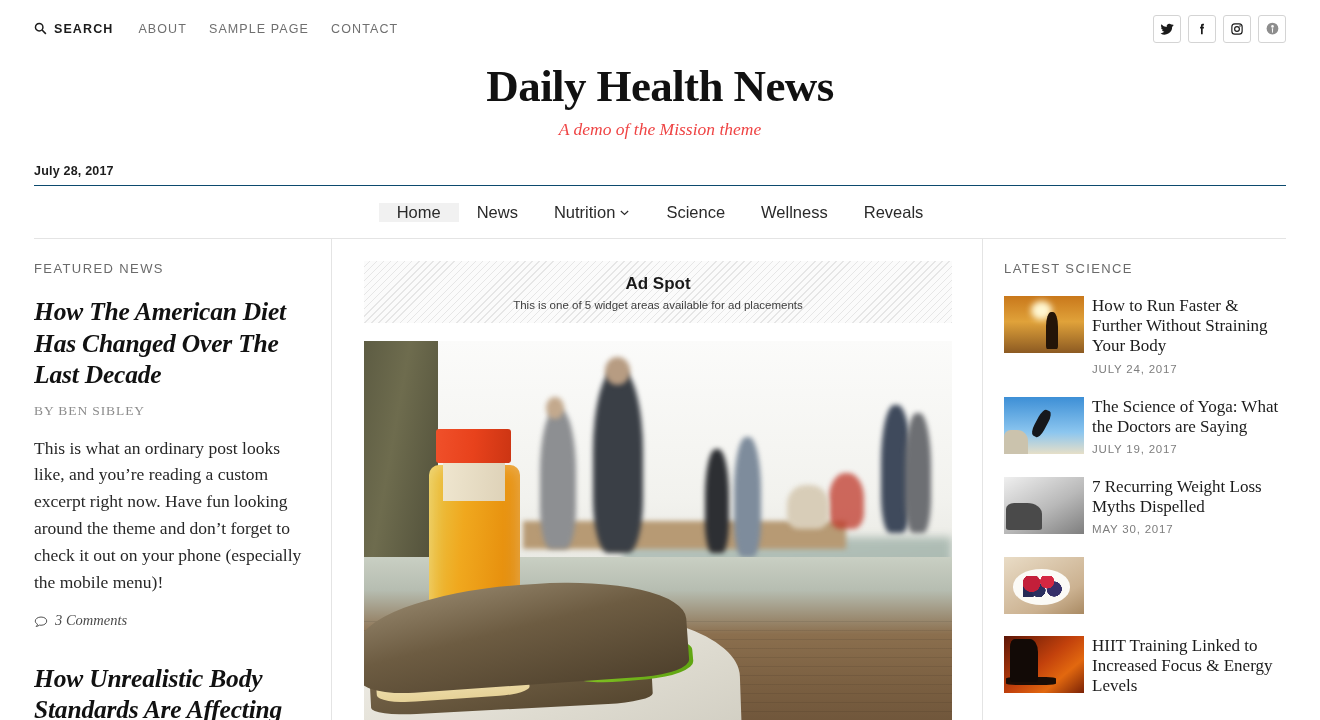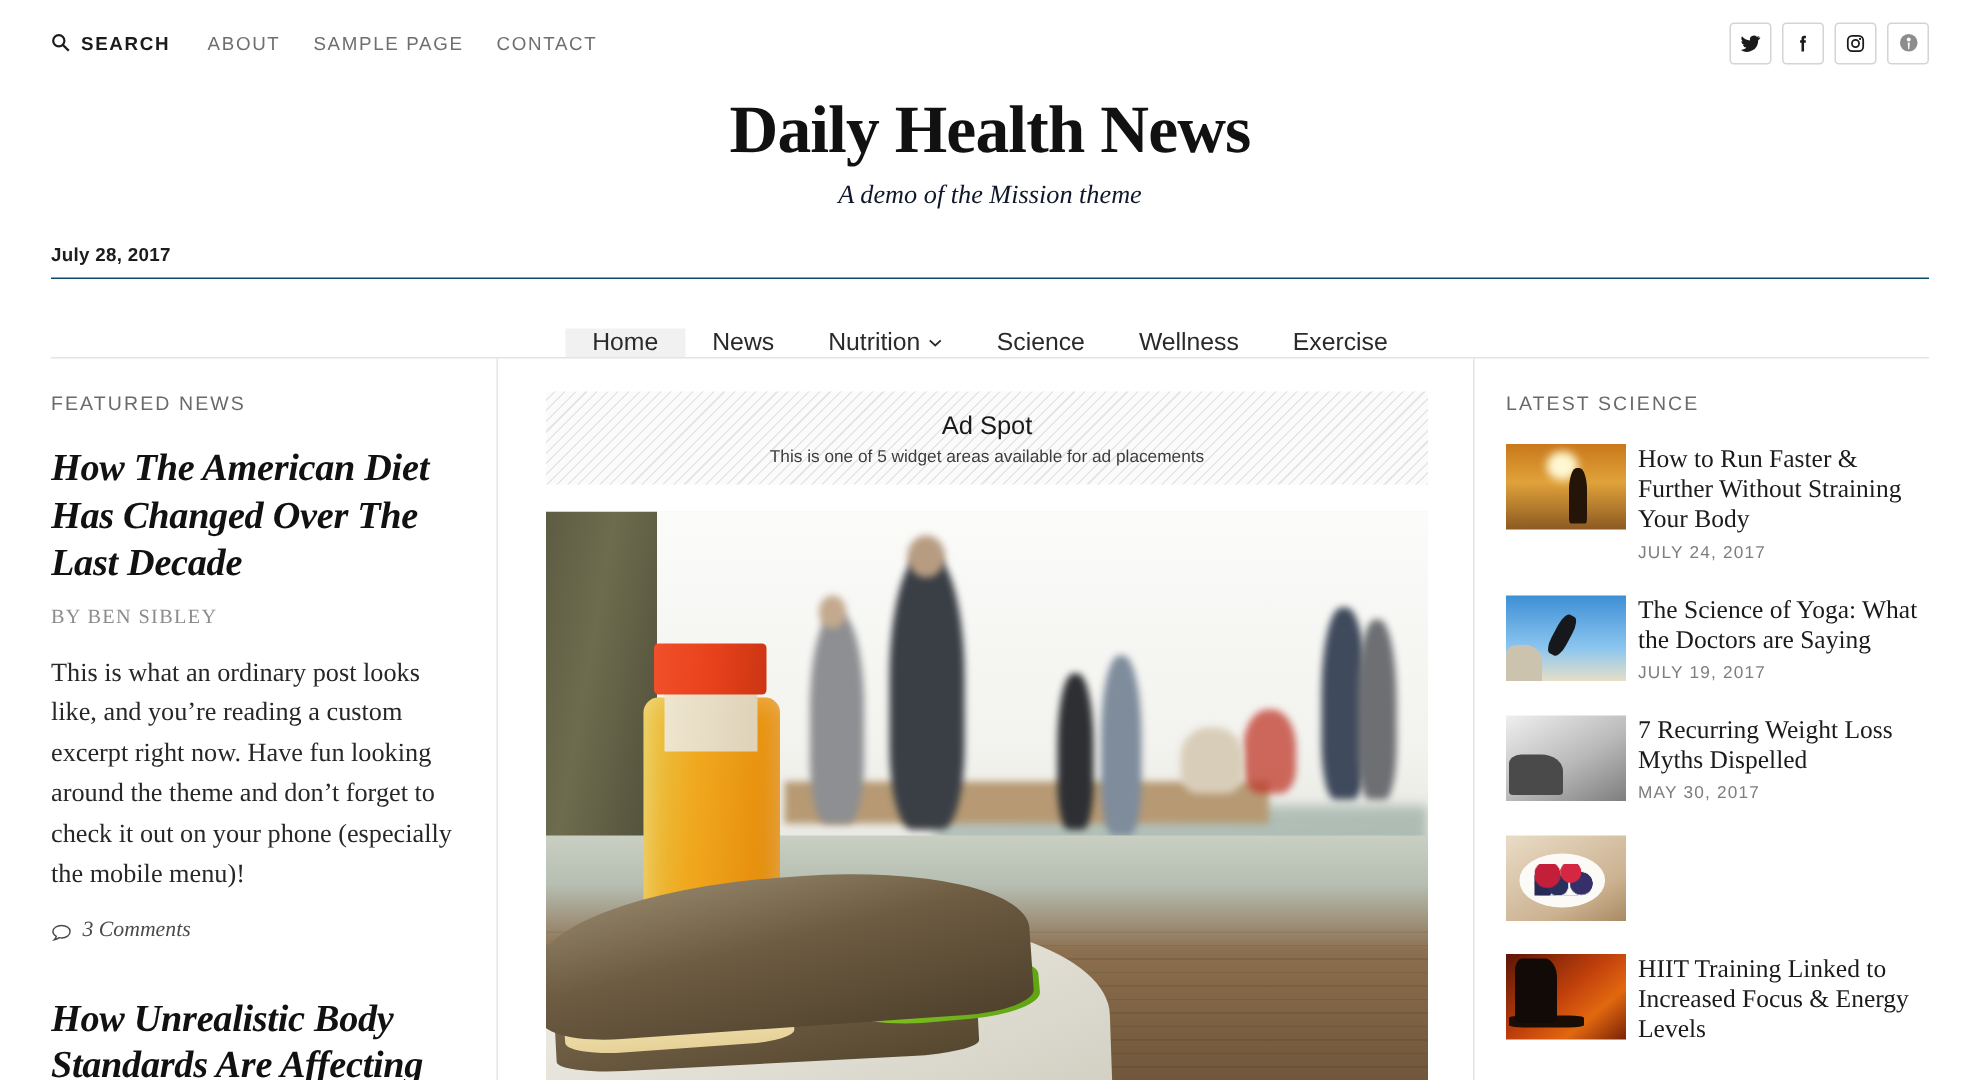--- a/index.html
+++ b/index.html
@@ -50,21 +50,21 @@
     font-weight:bold;
     font-size:45px;
     letter-spacing:-0.6px;
     color:#111111;
     line-height:1.12;
   }
   .site-tagline {
     font-family:"Liberation Serif", serif;
     font-style:italic;
     font-size:17.5px;
-    color:#0f172a;
+    color:#ef4444;
     margin-top:8px;
   }
 
   
   .date-row {
     margin:21px 34px 0 34px;
     padding-bottom:6px;
     border-bottom:1px solid #0c4a6e;
   }
   .site-date {
@@ -72,21 +72,21 @@
     letter-spacing:0.2px;
   }
 
   
   .mainnav {
     margin:0 34px;
     border-bottom:1px solid #e4e4e4;
     display:flex; justify-content:center;
     height:53px;
   }
-  .mainnav-inner { display:flex; align-items:flex-end; }
+  .mainnav-inner { display:flex; align-items:center; }
   .nav-item {
     display:flex; align-items:center; gap:4px;
     padding:0 18px;
     font-size:16.5px;
     color:#2a2a2a;
     cursor:pointer;
     white-space:nowrap;
   }
   .nav-item.active { background:#f1f1f1; }
   .chev { display:inline-block; }
@@ -155,21 +155,21 @@
   
   .adspot {
     height:62px;
     background-color:#fbfbfb;
     background-image:repeating-linear-gradient(
         -45deg, #e6e6e6 0 1px, rgba(0,0,0,0) 1px 5px);
     display:flex; flex-direction:column;
     align-items:center; justify-content:center;
     cursor:pointer;
   }
-  .ad-title { font-size:17px; font-weight:normal; color:#1a1a1a; }
+  .ad-title { font-size:17px; font-weight:bold; color:#1a1a1a; }
   .ad-sub { font-size:11.5px; color:#3d3d3d; margin-top:5px; }
 
   
   .hero {
     margin-top:18px;
     height:400px;
     position:relative;
     overflow:hidden;
     cursor:pointer;
     background:#f2f1ec;
@@ -416,21 +416,21 @@
           </svg>
         </span>
       </div>
       <div class="nav-item">
         <span>Science</span>
       </div>
       <div class="nav-item">
         <span>Wellness</span>
       </div>
       <div class="nav-item">
-        <span>Exercise</span>
+        <span>Reveals</span>
       </div>
     </div>
   </div>
 
   <div class="columns">
 
     <div class="col-left">
       <div class="widget-title">Featured News</div>
 
       <div>

